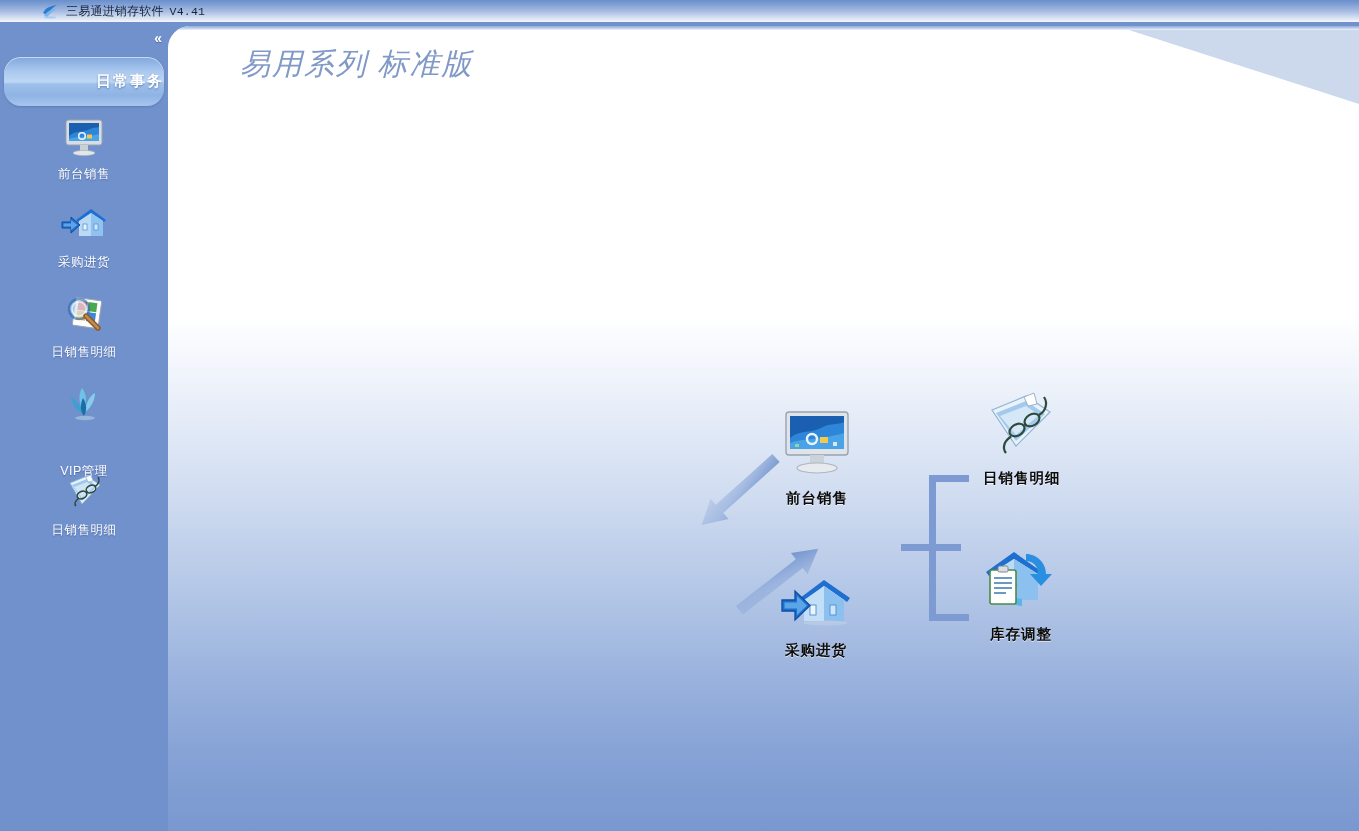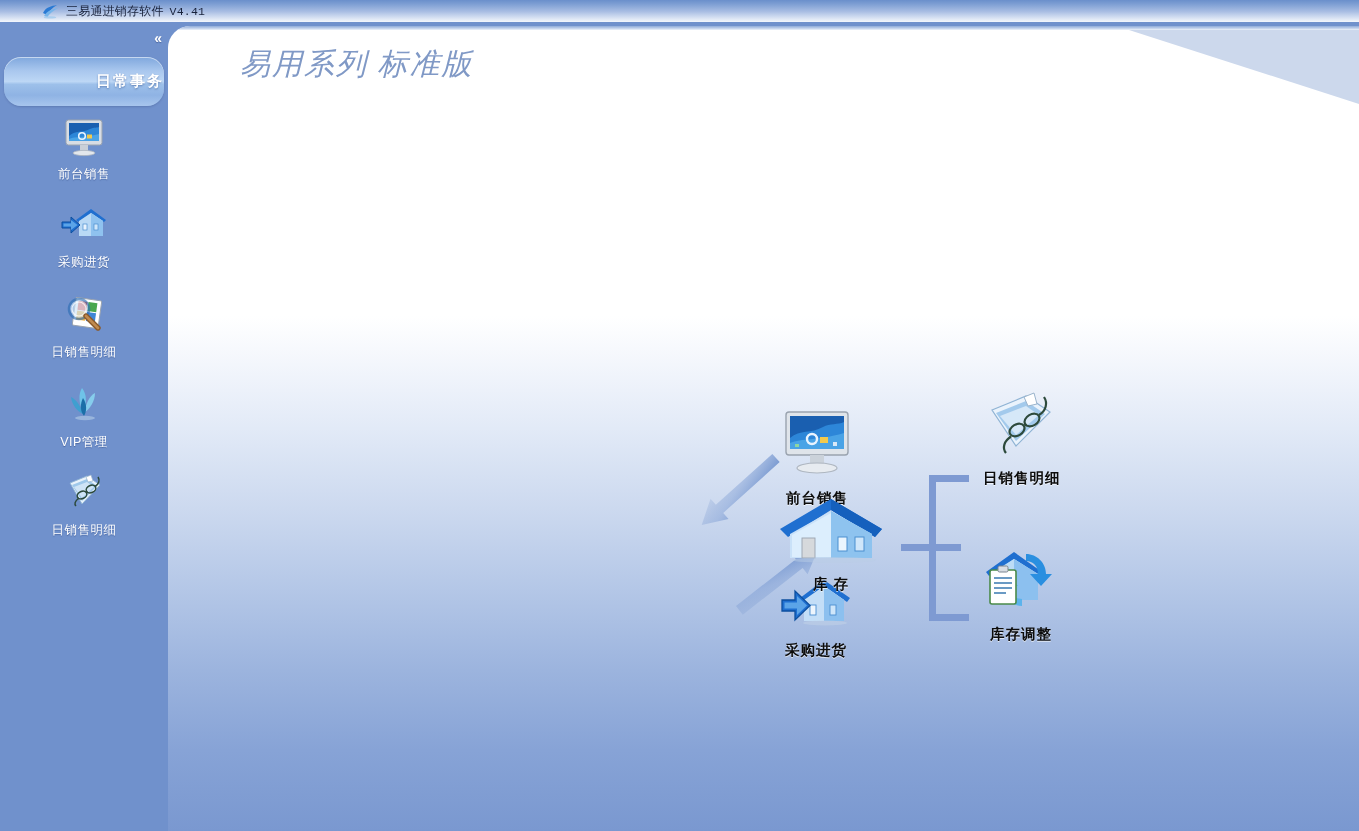--- a/index.html
+++ b/index.html
@@ -187,21 +187,21 @@
           </g>
           <circle cx="19" cy="19" r="10" fill="#cfe6fa" opacity="0.65" stroke="#2f6fb5" stroke-width="2.6"></circle>
           <circle cx="19" cy="19" r="7" fill="none" stroke="#ffffff" stroke-width="1.1" opacity="0.75"></circle>
           <path d="M26 26 L38 38" stroke="#8a5a2b" stroke-width="5.4" stroke-linecap="round"></path>
           <path d="M26 26 L38 38" stroke="#c08a4e" stroke-width="2.6" stroke-linecap="round"></path>
         </svg>
       </div>
       <div class="si-label">日销售明细</div>
     </div>
 
-    <div class="side-item" style="top:358px;">
+    <div class="side-item" style="top:358px;gap:29px;">
       <div class="si-icon">
         <svg width="48" height="48" viewBox="0 0 48 48">
           <path d="M22 8 C27 14, 27 24, 23 32 C19 24, 18 14, 22 8 Z" fill="#6fc3e8"></path>
           <path d="M35 13 C35 21, 30 29, 24 33 C26 24, 29 16, 35 13 Z" fill="#86cdec"></path>
           <path d="M11 17 C17 20, 21 27, 23 34 C17 31, 12 25, 11 17 Z" fill="#3f9fd0"></path>
           <path d="M23 18 C27 24, 27 31, 24 36 C20 31, 20 24, 23 18 Z" fill="#1b6fa8"></path>
           <ellipse cx="25" cy="38" rx="10" ry="2.2" fill="#bcd4ea" opacity="0.55"></ellipse>
         </svg>
       </div>
       <div class="si-label">VIP管理</div>
@@ -291,36 +291,20 @@
             <rect x="30" y="31" width="6" height="10" fill="#eef6fd" stroke="#4b8fd0" stroke-width="0.9"></rect>
             <rect x="50" y="31" width="6" height="10" fill="#cfe6fa" stroke="#4b8fd0" stroke-width="0.9"></rect>
             <path d="M2 26 L15 26 L15 17 L30 31.5 L15 46 L15 37 L2 37 Z" fill="#1f6fd0" stroke="#0d4f9e" stroke-width="1.3"></path>
             <path d="M4.5 28.5 L17 28.5 L17 22 L27 31.5 L17 41 L17 34.5 L4.5 34.5 Z" fill="#5ba4e8"></path>
             <ellipse cx="45" cy="49" rx="22" ry="2.4" fill="#c3d3e8" opacity="0.5"></ellipse>
           </svg>
         </div>
         <div class="fn-label">采购进货</div>
       </div>
 
-      <div class="flow-node" style="left:608px; top:470px;">
-        <div class="fn-icon">
-          <svg width="110" height="70" viewBox="0 0 110 70">
-            <path d="M4 33 L55 3 L106 33 L99 41 L55 14 L12 41 Z" fill="#1f6fd0"></path>
-            <path d="M55 3 L106 33 L99 41 L55 14 Z" fill="#1560bd"></path>
-            <path d="M14 38 L55 15 L96 38 L96 62 L14 62 Z" fill="#c9e1f8"></path>
-            <path d="M55 15 L96 38 L96 62 L55 62 Z" fill="#8ec3ef"></path>
-            <path d="M16 39 L55 17 L55 61 L16 61 Z" fill="#dceefd"></path>
-            <rect x="26" y="42" width="13" height="20" fill="#d6d9dc" stroke="#9aa3af" stroke-width="0.9"></rect>
-            <rect x="62" y="41" width="9" height="14" fill="#eaf5fe" stroke="#4b8fd0" stroke-width="1"></rect>
-            <rect x="79" y="41" width="9" height="14" fill="#cfe6fa" stroke="#4b8fd0" stroke-width="1"></rect>
-            <ellipse cx="58" cy="64" rx="42" ry="3" fill="#b9cde6" opacity="0.5"></ellipse>
-          </svg>
-        </div>
-        <div class="fn-label">库  存</div>
-      </div>
 
       <div class="flow-node" style="left:815px; top:362px;">
         <div class="fn-icon">
           <svg width="76" height="72" viewBox="0 0 76 72">
             <path d="M8 22 L42 8 L66 24 L32 58 Z" fill="#eaf3fc" stroke="#8fb3d4" stroke-width="1.2"></path>
             <path d="M12 25 L42 13 L61 26 L32 53 Z" fill="#a3caec"></path>
             <path d="M16 28 L42 18 L55 27 L32 47 Z" fill="#d6e8f8"></path>
             <path d="M40 9 L50 5 L53 16 L44 18 Z" fill="#ffffff" stroke="#9ab4cc" stroke-width="1"></path>
             <g stroke="#2d4a3c" stroke-width="2.2" fill="none">
               <ellipse cx="33" cy="42" rx="8" ry="5.6" transform="rotate(-30 33 42)"></ellipse>

